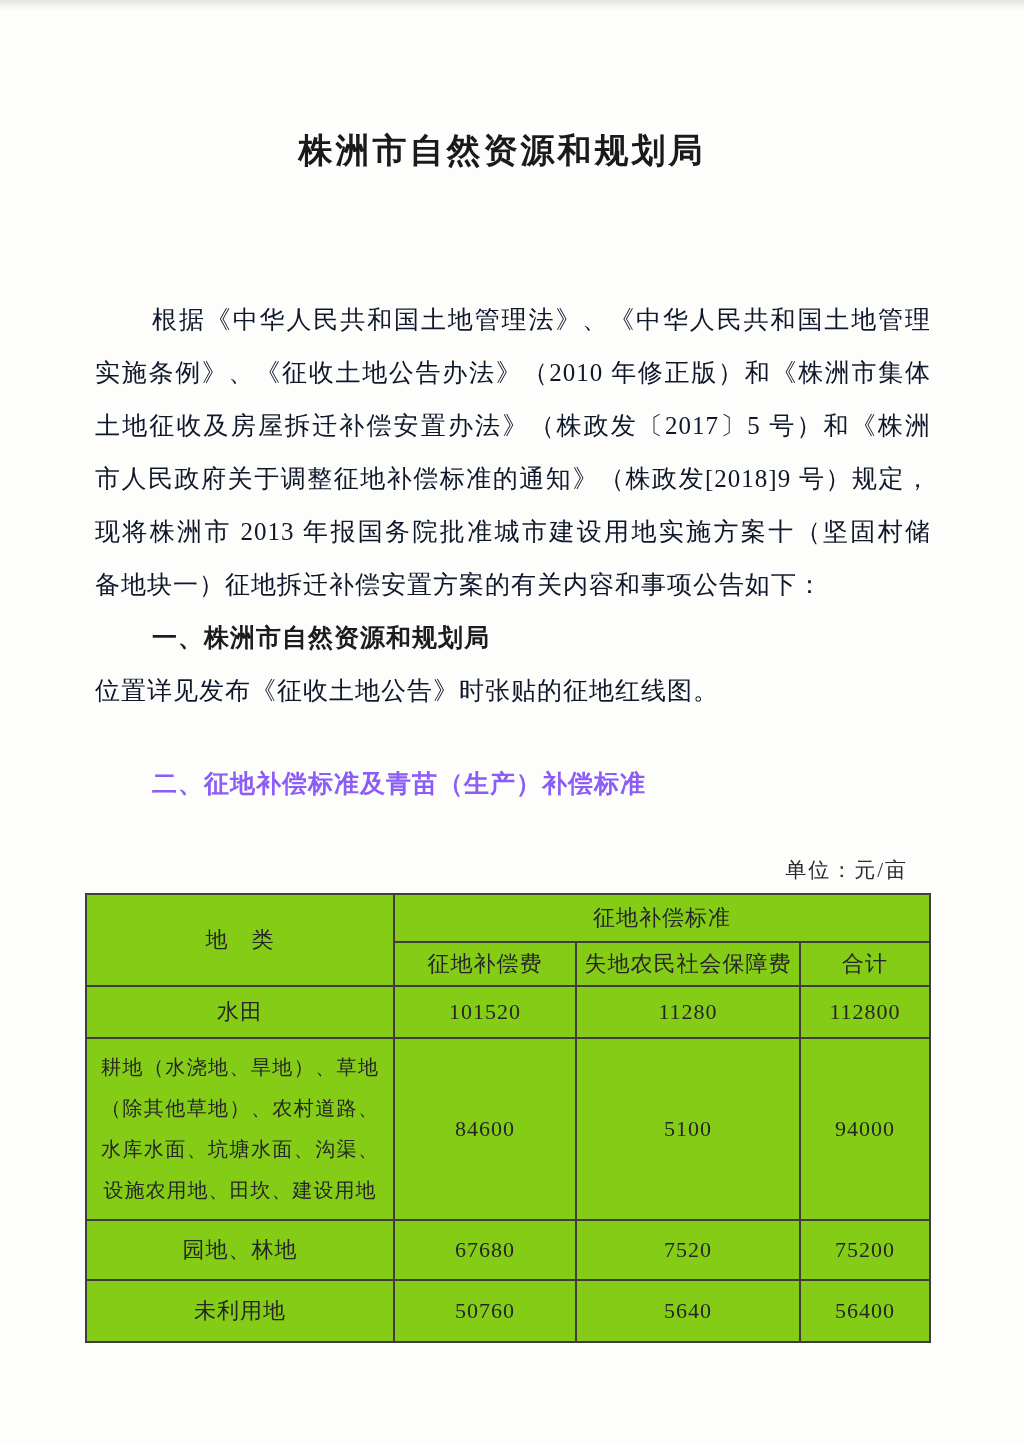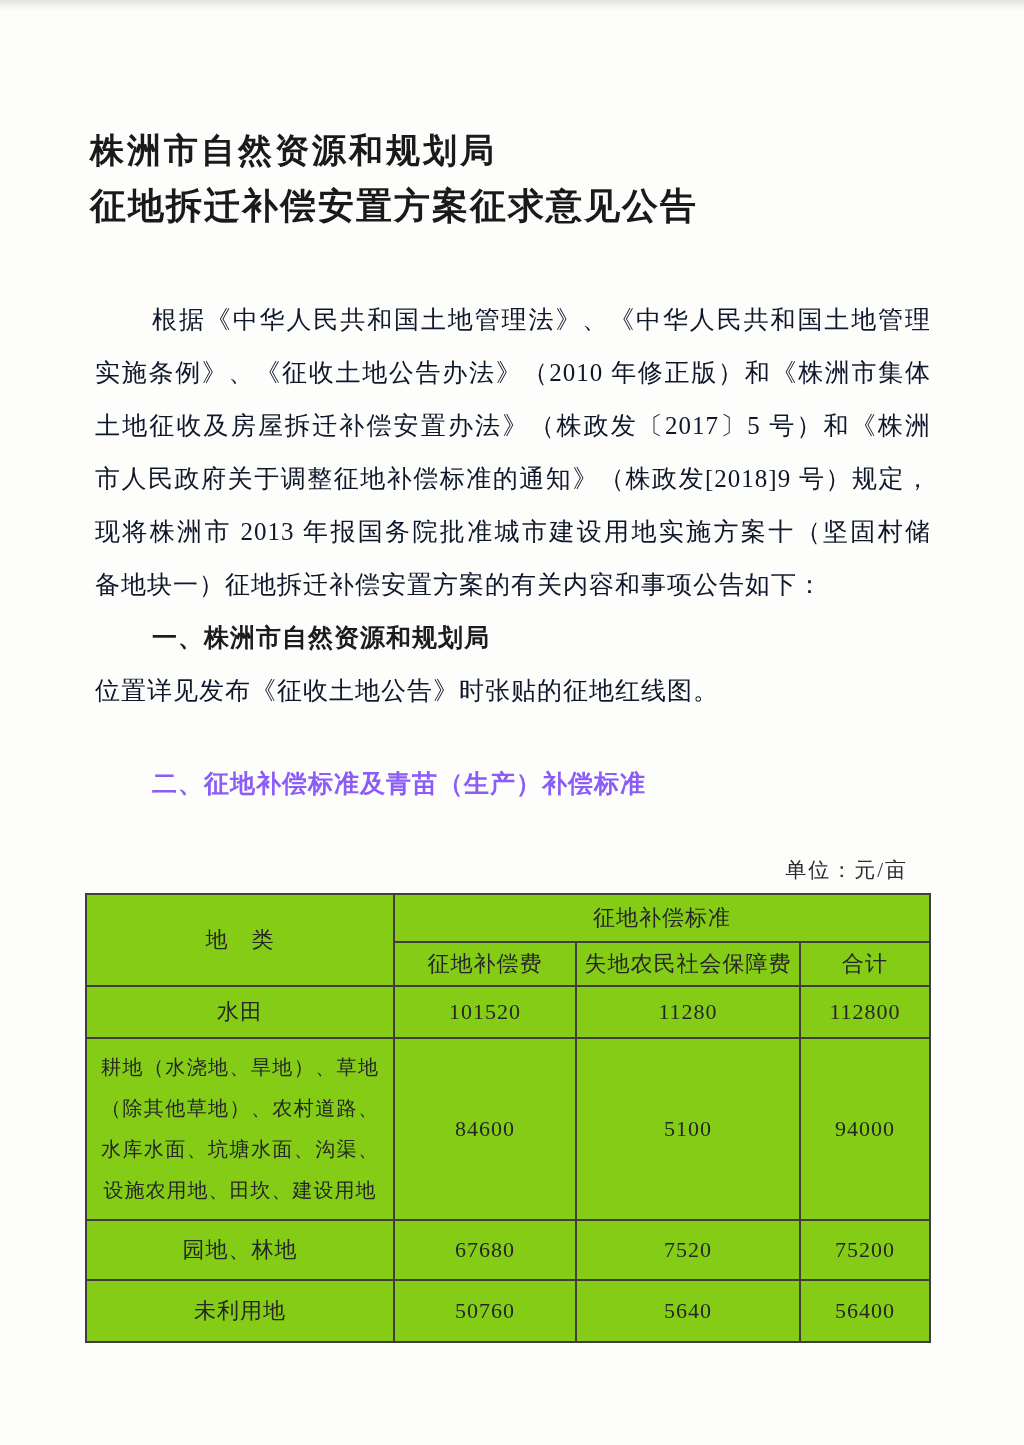--- a/index.html
+++ b/index.html
@@ -15,21 +15,22 @@
     color: #222222;
   }
   
   .scan-edge {
     position: absolute; top: 0; left: 0; right: 0; height: 12px;
     background: linear-gradient(180deg, #dddcd8 0%, #f4f3f1 55%, #fdfdfc 100%);
     opacity: .8;
   }
   .title-line {
     position: absolute;
-    left: 90px; width: 838px;
+    left: 83px; width: 838px;
+    text-align: center;
     font-weight: bold;
     color: #1a1a1a;
     white-space: nowrap;
   }
   .title-1 { top: 128px; font-size: 34px; letter-spacing: 3px; }
   .title-2 { top: 182px; font-size: 36px; letter-spacing: 2px; }
 
   .text-block {
     position: absolute;
     top: 293px; left: 95px; width: 836px;
@@ -94,21 +95,20 @@
   .r-d3 { height: 60px; }
   .r-d4 { height: 62px; }
 </style>
 </head>
 <body>
 
 <div class="page">
   <div class="scan-edge"></div>
 
   <div class="title-line title-1">株洲市自然资源和规划局</div>
-  <div class="title-line title-2">征地拆迁补偿安置方案征求意见公告</div>
 
   <div class="text-block">
     <div class="line jline indent">根据《中华人民共和国土地管理法》、《中华人民共和国土地管理</div>
     <div class="line jline">实施条例》、《征收土地公告办法》（2010 年修正版）和《株洲市集体</div>
     <div class="line jline">土地征收及房屋拆迁补偿安置办法》（株政发〔2017〕5 号）和《株洲</div>
     <div class="line jline">市人民政府关于调整征地补偿标准的通知》（株政发[2018]9 号）规定，</div>
     <div class="line jline">现将株洲市 2013 年报国务院批准城市建设用地实施方案十（坚固村储</div>
     <div class="line">备地块一）征地拆迁补偿安置方案的有关内容和事项公告如下：</div>
 
     <div class="line heading indent">一、株洲市自然资源和规划局</div>

